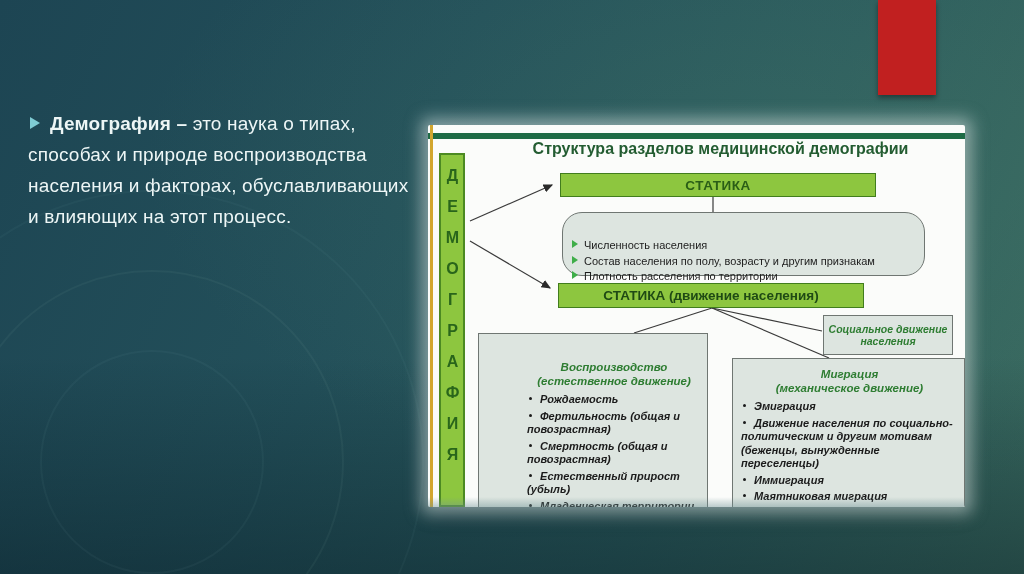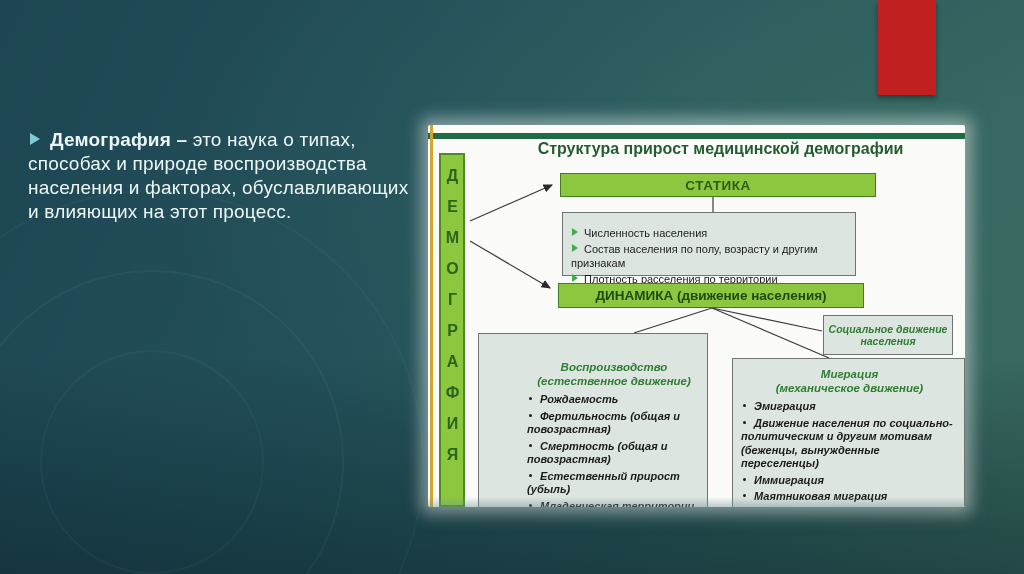--- a/index.html
+++ b/index.html
@@ -13,22 +13,22 @@
   }
   .bg-circle{position:absolute;border-radius:50%;border:2px solid rgba(190,228,222,0.05);}
   .bg-circle.c1{left:-40px;top:270px;width:380px;height:380px;}
   .bg-circle.c2{left:-120px;top:190px;width:540px;height:540px;border-color:rgba(190,228,222,0.04);}
   .bg-circle.c3{left:40px;top:350px;width:220px;height:220px;border-color:rgba(190,228,222,0.045);}
 
   .red-rect{position:absolute;left:878px;top:0;width:58px;height:95px;background:#c12020;
     box-shadow:0 3px 5px rgba(0,0,0,0.4);}
 
   
-  .left-text{position:absolute;left:28px;top:128px;width:392px;
-    color:#edf6f6;font-size:19px;line-height:24px;letter-spacing:0.2px;}
+  .left-text{position:absolute;left:28px;top:108px;width:392px;
+    color:#edf6f6;font-size:19px;line-height:31px;letter-spacing:0.2px;}
   .left-text b{font-weight:bold;}
   .tri-bullet{display:inline-block;width:0;height:0;margin:0 10px 1px 2px;
     border-left:10px solid #7fccd4;border-top:6px solid transparent;border-bottom:6px solid transparent;}
 
   
   .panel{position:absolute;left:428px;top:125px;width:537px;height:382px;
     background:#fbfcfa;overflow:hidden;border-radius:2px;
     box-shadow:0 0 16px 7px rgba(232,244,242,0.5),0 8px 22px rgba(0,0,0,0.18);}
   .gold-line{position:absolute;left:2px;top:0;width:3px;height:100%;background:#d2a62e;z-index:6;}
   .green-strip{position:absolute;left:0;top:8px;width:100%;height:6px;background:#1e6b45;z-index:5;}
@@ -45,21 +45,21 @@
   .connectors{position:absolute;left:0;top:0;width:537px;height:382px;z-index:2;}
 
   .dbox{position:absolute;box-sizing:border-box;z-index:3;}
   .green-box{background:#8dc63f;border:1px solid #417d1d;color:#2a5e16;
     font-weight:bold;display:flex;align-items:center;justify-content:center;}
   .gray-box{background:#dde5e0;border:1px solid #6f7672;color:#1c1c1c;}
 
   .statika{left:132px;top:48px;width:316px;height:24px;font-size:13.5px;letter-spacing:0.5px;}
   .dinamika{left:130px;top:158px;width:306px;height:25px;font-size:13.5px;color:#1f4a14;}
 
-  .statika-list{left:134px;top:87px;width:294px;height:64px;padding:12px 8px 5px 8px;font-size:11px;line-height:14.5px;}
+  .statika-list{left:134px;top:87px;width:363px;height:64px;padding:24px 8px 5px 8px;font-size:11px;line-height:14.5px;border-radius:20px;}
   .gitem{margin:1px 0;}
   .gbullet{display:inline-block;width:0;height:0;margin:0 6px 1px 1px;
     border-left:6px solid #3fae49;border-top:4px solid transparent;border-bottom:4px solid transparent;}
 
   .social{left:395px;top:190px;width:130px;height:40px;padding:4px 4px;
     display:flex;align-items:center;justify-content:center;text-align:center;
     font-size:10.5px;font-weight:bold;font-style:italic;color:#2e7d32;line-height:12.5px;}
 
   .bigbox{padding:8px 6px 6px 8px;}
   .repro{left:50px;top:208px;width:230px;height:185px;padding-top:26px;padding-left:48px;}
@@ -91,21 +91,21 @@
   </div>
 
   <div class="panel">
     <div class="gold-line"></div>
     <div class="green-strip"></div>
 
     <div class="demog-box">
       <span>ДЕМОГРАФИЯ</span>
     </div>
 
-    <div class="dg-title">Структура прирост медицинской демографии</div>
+    <div class="dg-title">Структура разделов медицинской демографии</div>
 
     <svg class="connectors" viewBox="0 0 537 382">
       <defs>
         <marker id="ah" markerWidth="9" markerHeight="8" refX="7" refY="3.5" orient="auto">
           <path d="M0,0 L8,3.5 L0,7 z" fill="#2a2a2a"></path>
         </marker>
       </defs>
       <line x1="42" y1="96" x2="124" y2="60" stroke="#3a3a3a" stroke-width="1.2" marker-end="url(#ah)"></line>
       <line x1="42" y1="116" x2="122" y2="163" stroke="#3a3a3a" stroke-width="1.2" marker-end="url(#ah)"></line>
       <line x1="285" y1="72" x2="285" y2="87" stroke="#3a3a3a" stroke-width="1.2"></line>
@@ -117,21 +117,21 @@
     <div class="dbox green-box statika">СТАТИКА</div>
 
     <div class="dbox gray-box statika-list">
       <div>
           <div class="gitem"><span class="gbullet"></span><span>Численность населения</span></div>
           <div class="gitem"><span class="gbullet"></span><span>Состав населения по полу, возрасту и другим признакам</span></div>
           <div class="gitem"><span class="gbullet"></span><span>Плотность расселения по территории</span></div>
         </div>
     </div>
 
-    <div class="dbox green-box dinamika">ДИНАМИКА (движение населения)</div>
+    <div class="dbox green-box dinamika">СТАТИКА (движение населения)</div>
 
     <div class="dbox gray-box social">Социальное движение населения</div>
 
     <div class="dbox gray-box bigbox repro">
       <div class="bhead">
         <div>Воспроизводство</div>
         <div>(естественное движение)</div>
       </div>
       <div>
           <div class="bitem"><span class="dot"></span><span>Рождаемость</span></div>

